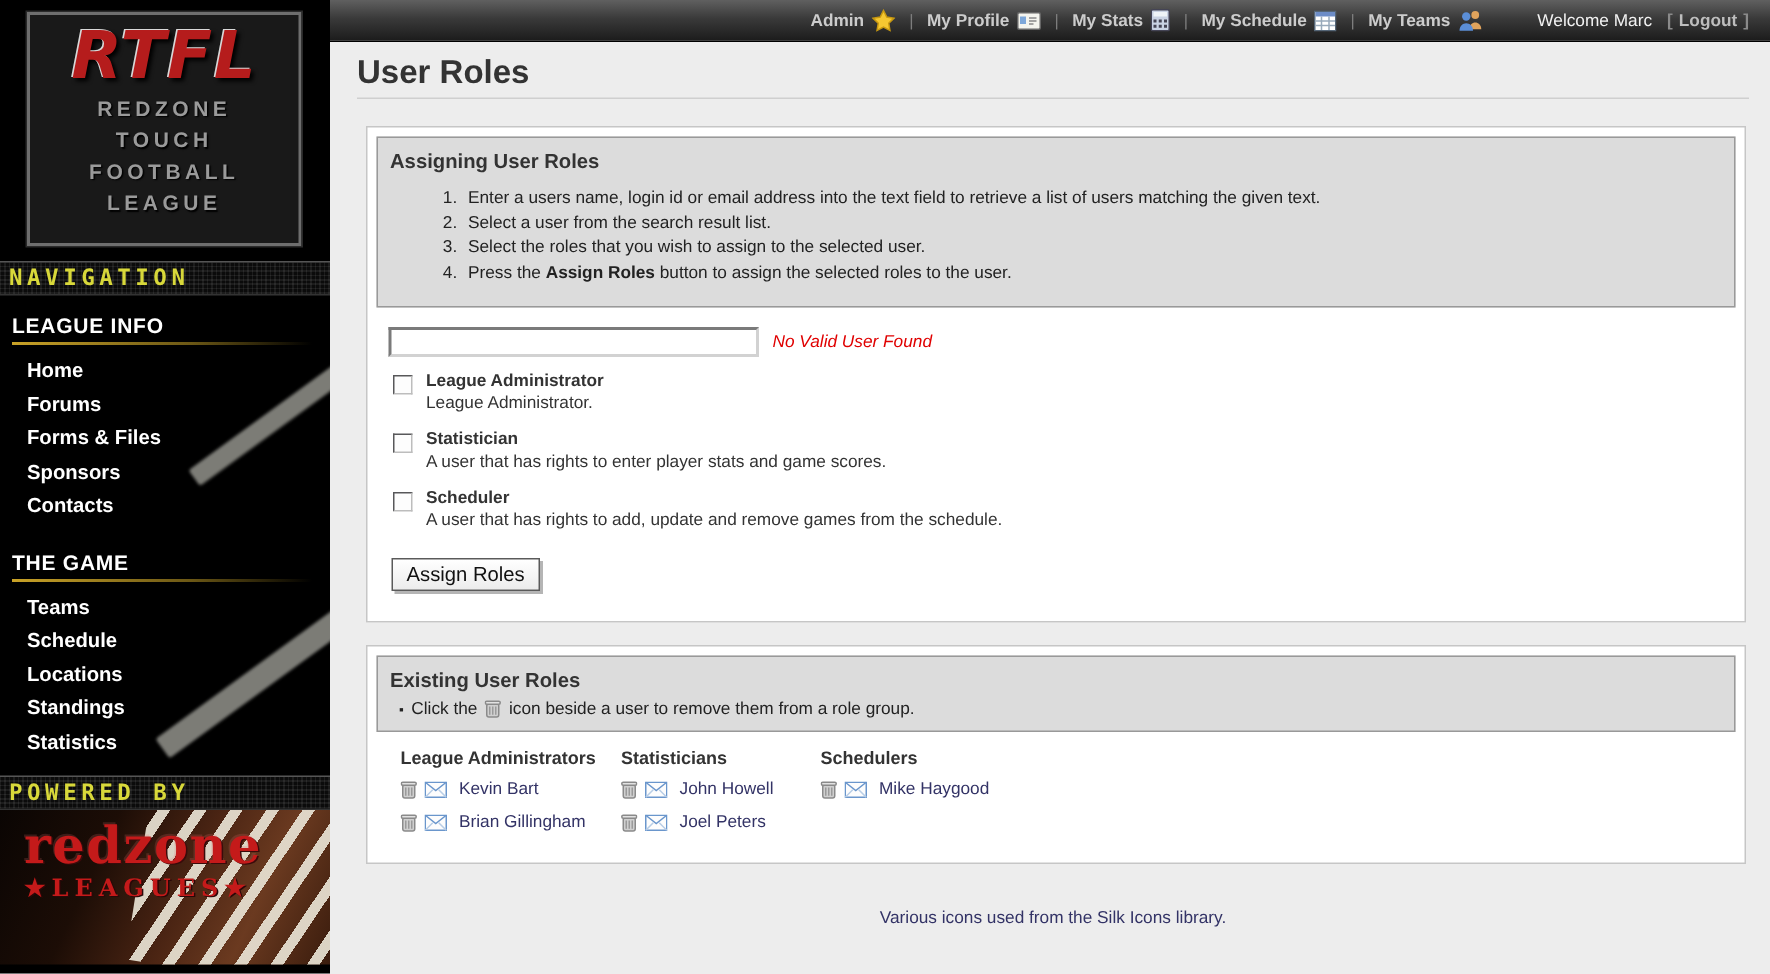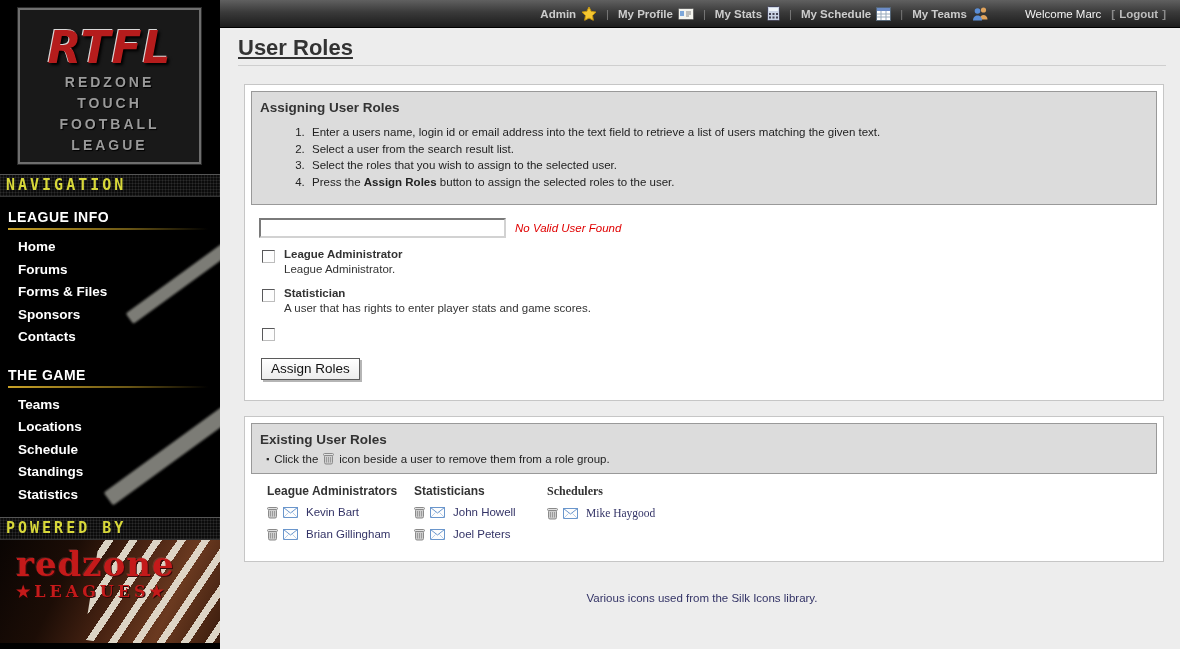--- a/index.html
+++ b/index.html
@@ -3,21 +3,21 @@
 <meta charset="utf-8">
 <style>
   * { margin:0; padding:0; box-sizing:border-box; }
   html,body { width:1180px; height:649px; overflow:hidden; background:#ededed;
     font-family:"Liberation Sans","DejaVu Sans",sans-serif; }
 
   
   .sidebar { position:absolute; left:0; top:0; width:220px; height:649px; background:#000; z-index:5; }
   .logo-area { background:#000; padding:8px 0 0 18px; height:174px; }
   .logo-box { width:183px; height:156px; background:#191919; border:2px solid #6e6e6e;
-    outline:1px solid #2a2a2a; text-align:center; padding-top:14px; cursor:pointer; }
+    outline:1px solid #2a2a2a; text-align:center; padding-top:4px; cursor:pointer; }
   .logo-title { font-family:"DejaVu Sans",sans-serif; font-style:italic; font-weight:bold;
     font-size:44px; line-height:48px; color:#b51c1c; letter-spacing:1px;
     text-shadow:-1px -1px 0 #d8d8d8, 2px 2px 3px #000; }
   .logo-line { color:#9a9a9a; font-weight:bold; font-size:14px; line-height:21px; letter-spacing:3px;
     text-shadow:1px 1px 1px #000; }
   .led-band { height:23px; background:
       repeating-linear-gradient(90deg, rgba(255,255,255,.07) 0 1px, transparent 1px 3px),
       repeating-linear-gradient(0deg, rgba(255,255,255,.07) 0 1px, transparent 1px 3px), #0b0b0b;
     border-top:1px solid #555; border-bottom:1px solid #333;
     color:#d8d83a; font-family:"DejaVu Sans Mono",monospace; font-weight:bold;
@@ -53,21 +53,21 @@
   .tb-sep { color:#7d7d7d; font-size:11px; margin:0 9px; }
   .tb-welcome { color:#f2f2f2; font-weight:normal; font-size:11.5px; margin:0 10px 0 36px; }
   .tb-bracket { color:#8a8a8a; font-weight:bold; font-size:11.5px; }
   .tb-logout { color:#bdbdbd; font-weight:bold; font-size:11.5px; margin:0 4px; cursor:pointer; }
   .tb-icon { display:inline-flex; line-height:0; }
 
   
   .main { position:absolute; left:220px; top:28px; width:960px; height:621px; overflow:hidden;
     background:#ededed; padding:0 14px 0 18px; }
   .page-title { color:#333; font-size:22px; font-weight:bold; line-height:24px;
-    margin-top:8px; padding-bottom:5px; border-bottom:1px solid #cfcfcf;text-decoration:underline; }
+    margin-top:8px; padding-bottom:5px; border-bottom:1px solid #cfcfcf; }
   .section { border:1px solid #c6c6c6; margin:18px 2px 0 6px; padding:6px; background:#ffffff; }
   .gray-box { background:#dcdcdc; border:1px solid #999; padding:8px 10px 12px 8px; }
   .gray-box h2 { color:#333; font-size:13.5px; }
   .instr-list { margin:9px 0 2px 0; padding-left:48px; color:#222; font-size:11.5px; }
   .instr-list li { line-height:16.5px; padding-left:4px; }
   .form-area { padding:0 0 8px 8px; }
   .search-row { display:flex; align-items:center; margin-top:13px; }
   .search-input { width:247px; height:20px; background:#fff; border:2px solid;
     border-color:#7a7a7a #d2d2d2 #d2d2d2 #7a7a7a; font-size:12px; padding:0 3px; outline:none; }
   .no-user { color:#e00000; font-style:italic; font-size:11.5px; margin-left:9px; }
@@ -75,21 +75,21 @@
   .checkbox { width:13px; height:13px; background:#fdfdfd; border:1px solid;
     border-color:#58585a #bdbdbd #bdbdbd #58585a; margin:3px 9px 0 3px; flex:none; cursor:pointer; }
   .role-name { color:#333; font-weight:bold; font-size:11.5px; line-height:15px; }
   .role-desc { color:#333; font-size:11.5px; line-height:15px; }
   .assign-btn { margin:17px 0 6px 2px; font-size:13.5px; color:#111; background:linear-gradient(#ffffff,#ececec);
     border:1px solid #5a5a5a; box-shadow:2px 2px 0 rgba(120,120,120,.55); padding:2px 9px 3px; cursor:pointer;
     font-family:"Liberation Sans",sans-serif; }
   .note-row { display:flex; align-items:center; margin-top:5px; color:#222; font-size:11.5px; gap:5px; }
   .note-bullet { color:#222; font-size:9px; margin-left:6px; }
   .groups-row { display:flex; padding:10px 0 10px 16px; }
-  .group-col-0 { width:147px; } .group-col-1 { width:133px; } .group-col-2 { width:auto;font-family:Liberation Serif, serif; }
+  .group-col-0 { width:147px; } .group-col-1 { width:133px; } .group-col-2 { width:auto; }
   .group-title { color:#333; font-weight:bold; font-size:12px; margin-bottom:3px; }
   .user-row { display:flex; align-items:center; height:22px; gap:5px; }
   .user-name { color:#333366; font-size:11.5px; margin-left:3px; cursor:pointer; }
   .icon-btn { display:inline-flex; line-height:0; cursor:pointer; }
   .footer { margin-top:30px; text-align:center; color:#333366; font-size:11.5px; }
 </style>
 </head>
 <body>
 
 <div class="sidebar">
@@ -109,22 +109,22 @@
     <div class="side-head">LEAGUE INFO</div>
     <div class="side-rule"></div>
     <div class="side-item">Home</div>
     <div class="side-item">Forums</div>
     <div class="side-item">Forms &amp; Files</div>
     <div class="side-item">Sponsors</div>
     <div class="side-item">Contacts</div>
     <div class="side-head" style="padding-top:18px">THE GAME</div>
     <div class="side-rule"></div>
     <div class="side-item">Teams</div>
+    <div class="side-item">Schedule</div>
     <div class="side-item">Locations</div>
-    <div class="side-item">Schedule</div>
     <div class="side-item">Standings</div>
     <div class="side-item">Statistics</div>
   </div>
   <div class="led-band">POWERED BY</div>
   <div class="ball-zone">
     <div class="laces"></div>
     <div class="powered-logo">
       <div class="powered-title">redzone</div>
       <div class="powered-sub">★LEAGUES★</div>
     </div>
@@ -232,20 +232,24 @@
       </div>
       <div class="role-row">
         <span class="checkbox"></span>
         <div>
           <div class="role-name">Statistician</div>
           <div class="role-desc">A user that has rights to enter player stats and game scores.</div>
         </div>
       </div>
       <div class="role-row">
         <span class="checkbox"></span>
+        <div>
+          <div class="role-name">Scheduler</div>
+          <div class="role-desc">A user that has rights to add, update and remove games from the schedule.</div>
+        </div>
       </div>
       <button class="assign-btn">Assign Roles</button>
     </div>
   </div>
 
   <div class="section" style="margin-top:15px">
     <div class="gray-box" style="padding-bottom:8px">
       <h2>Existing User Roles</h2>
       <div class="note-row">
         <span class="note-bullet">▪</span>

